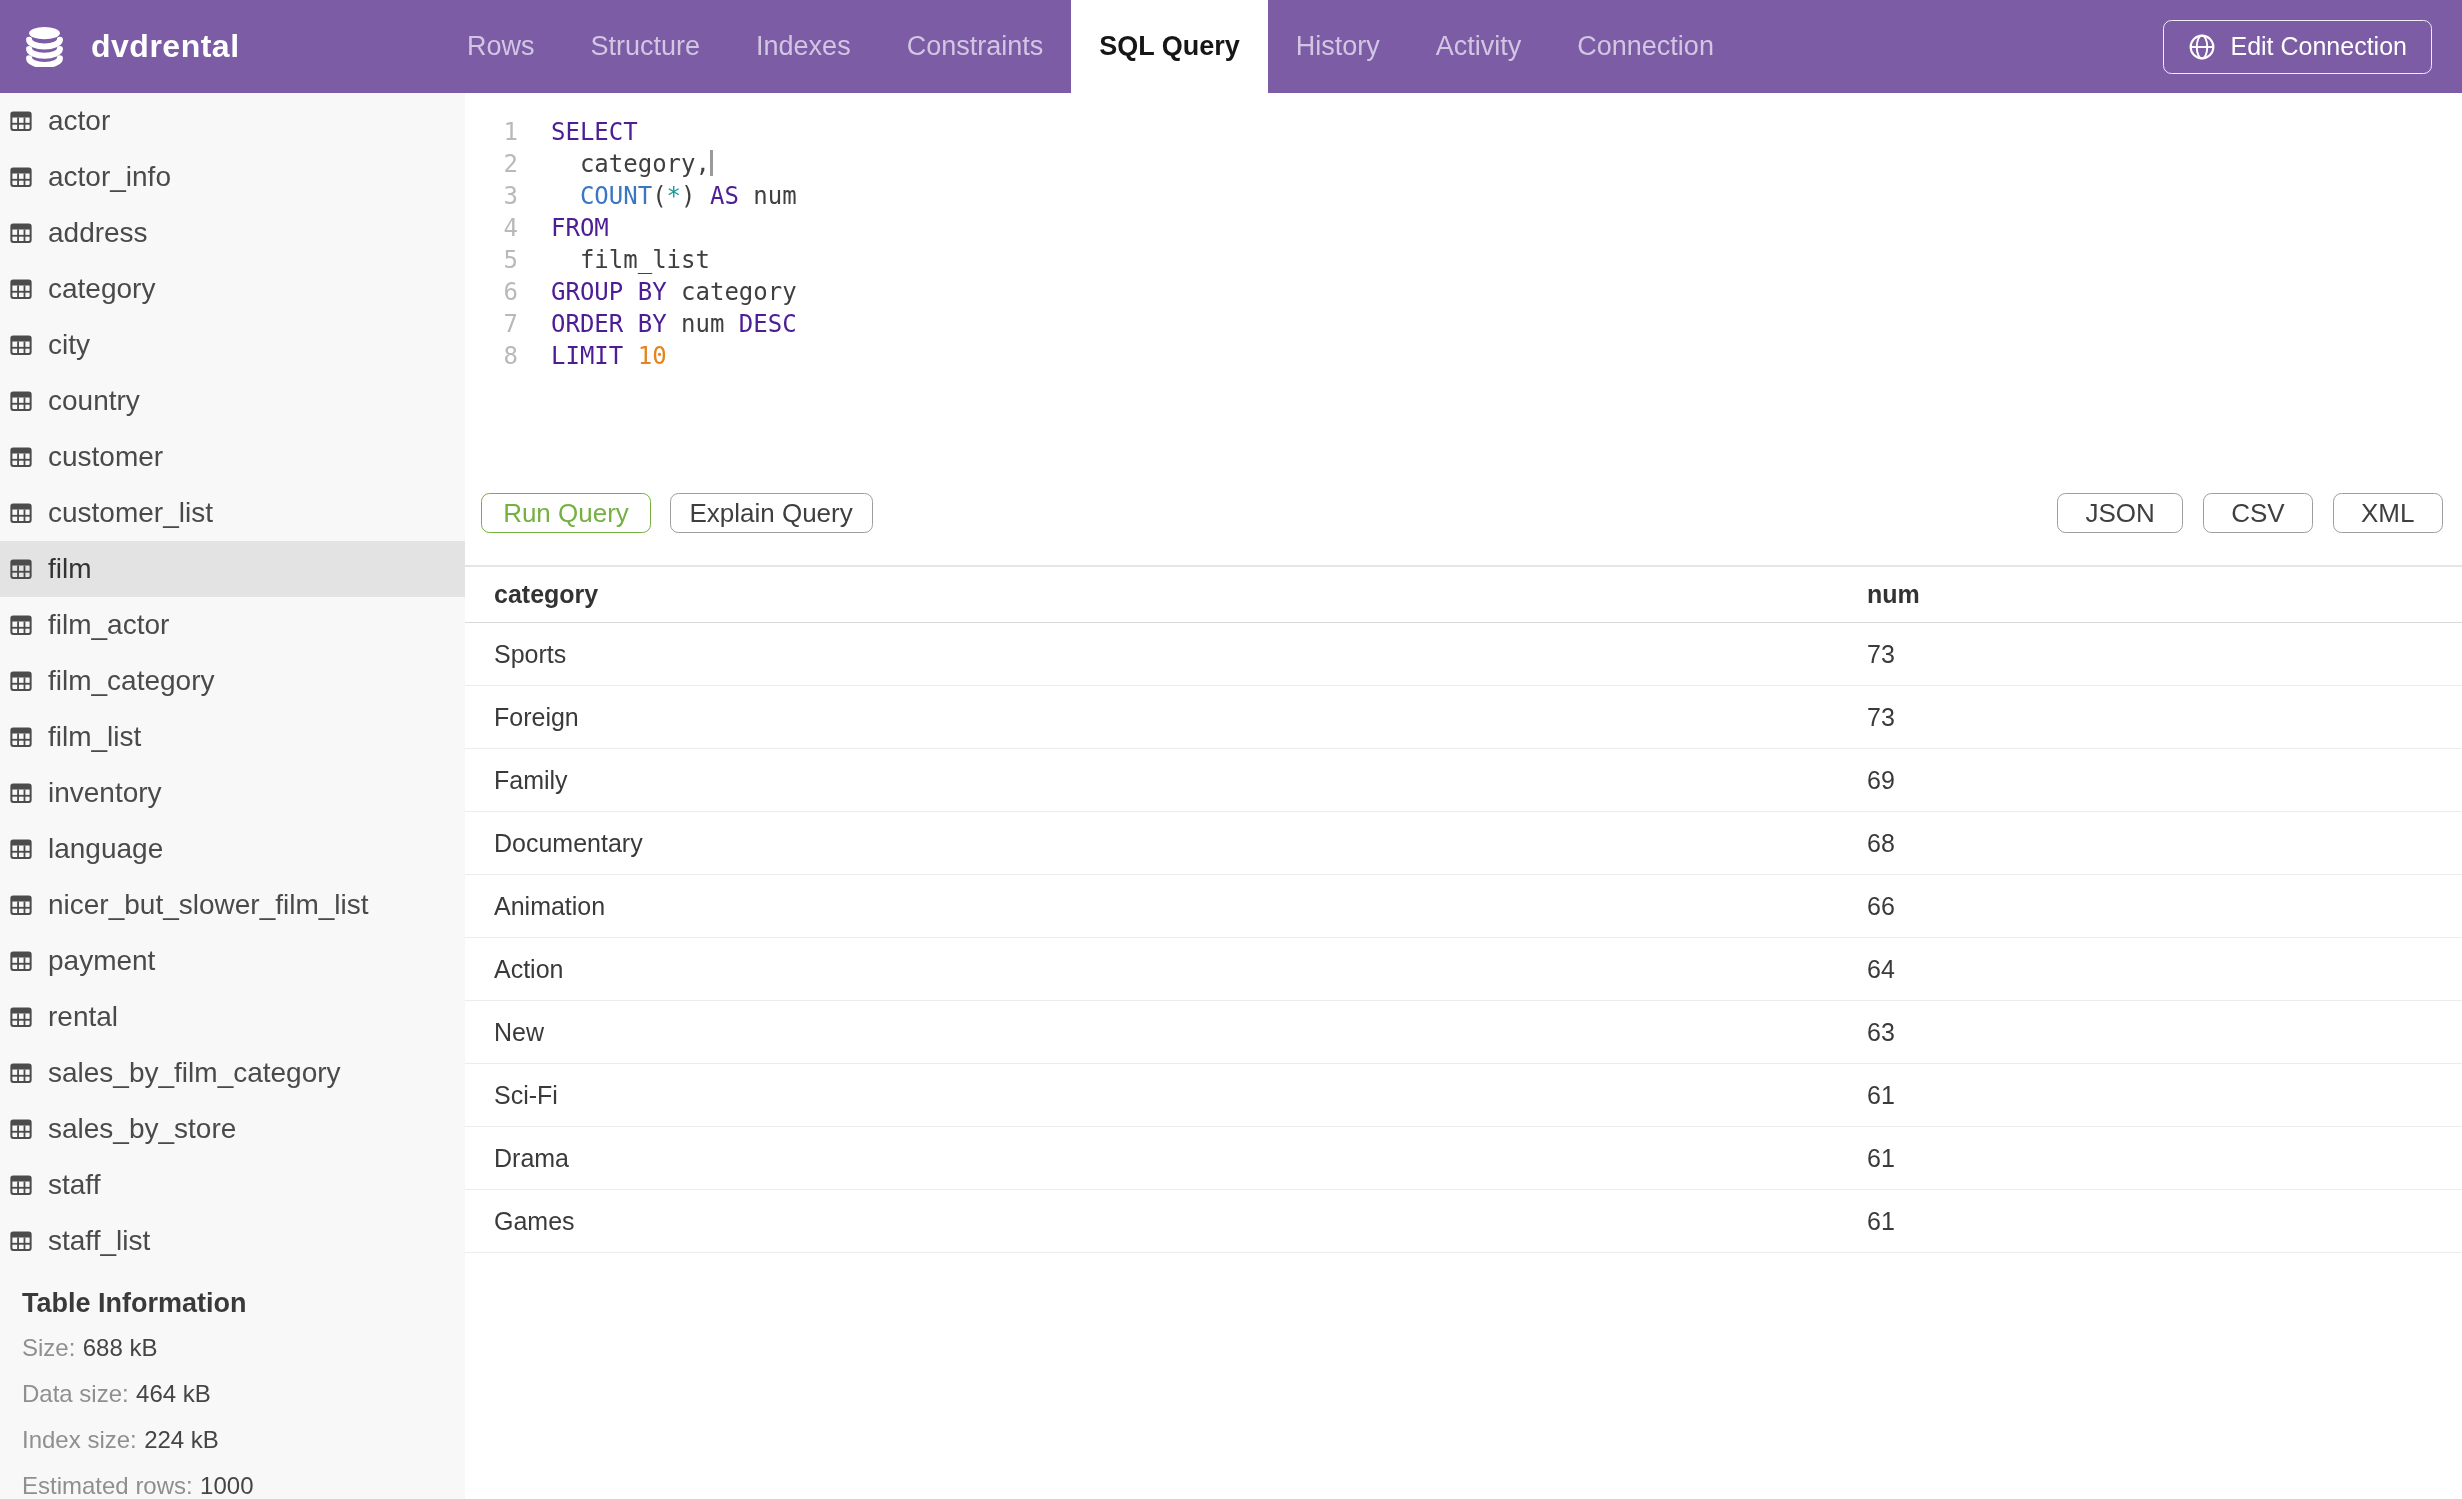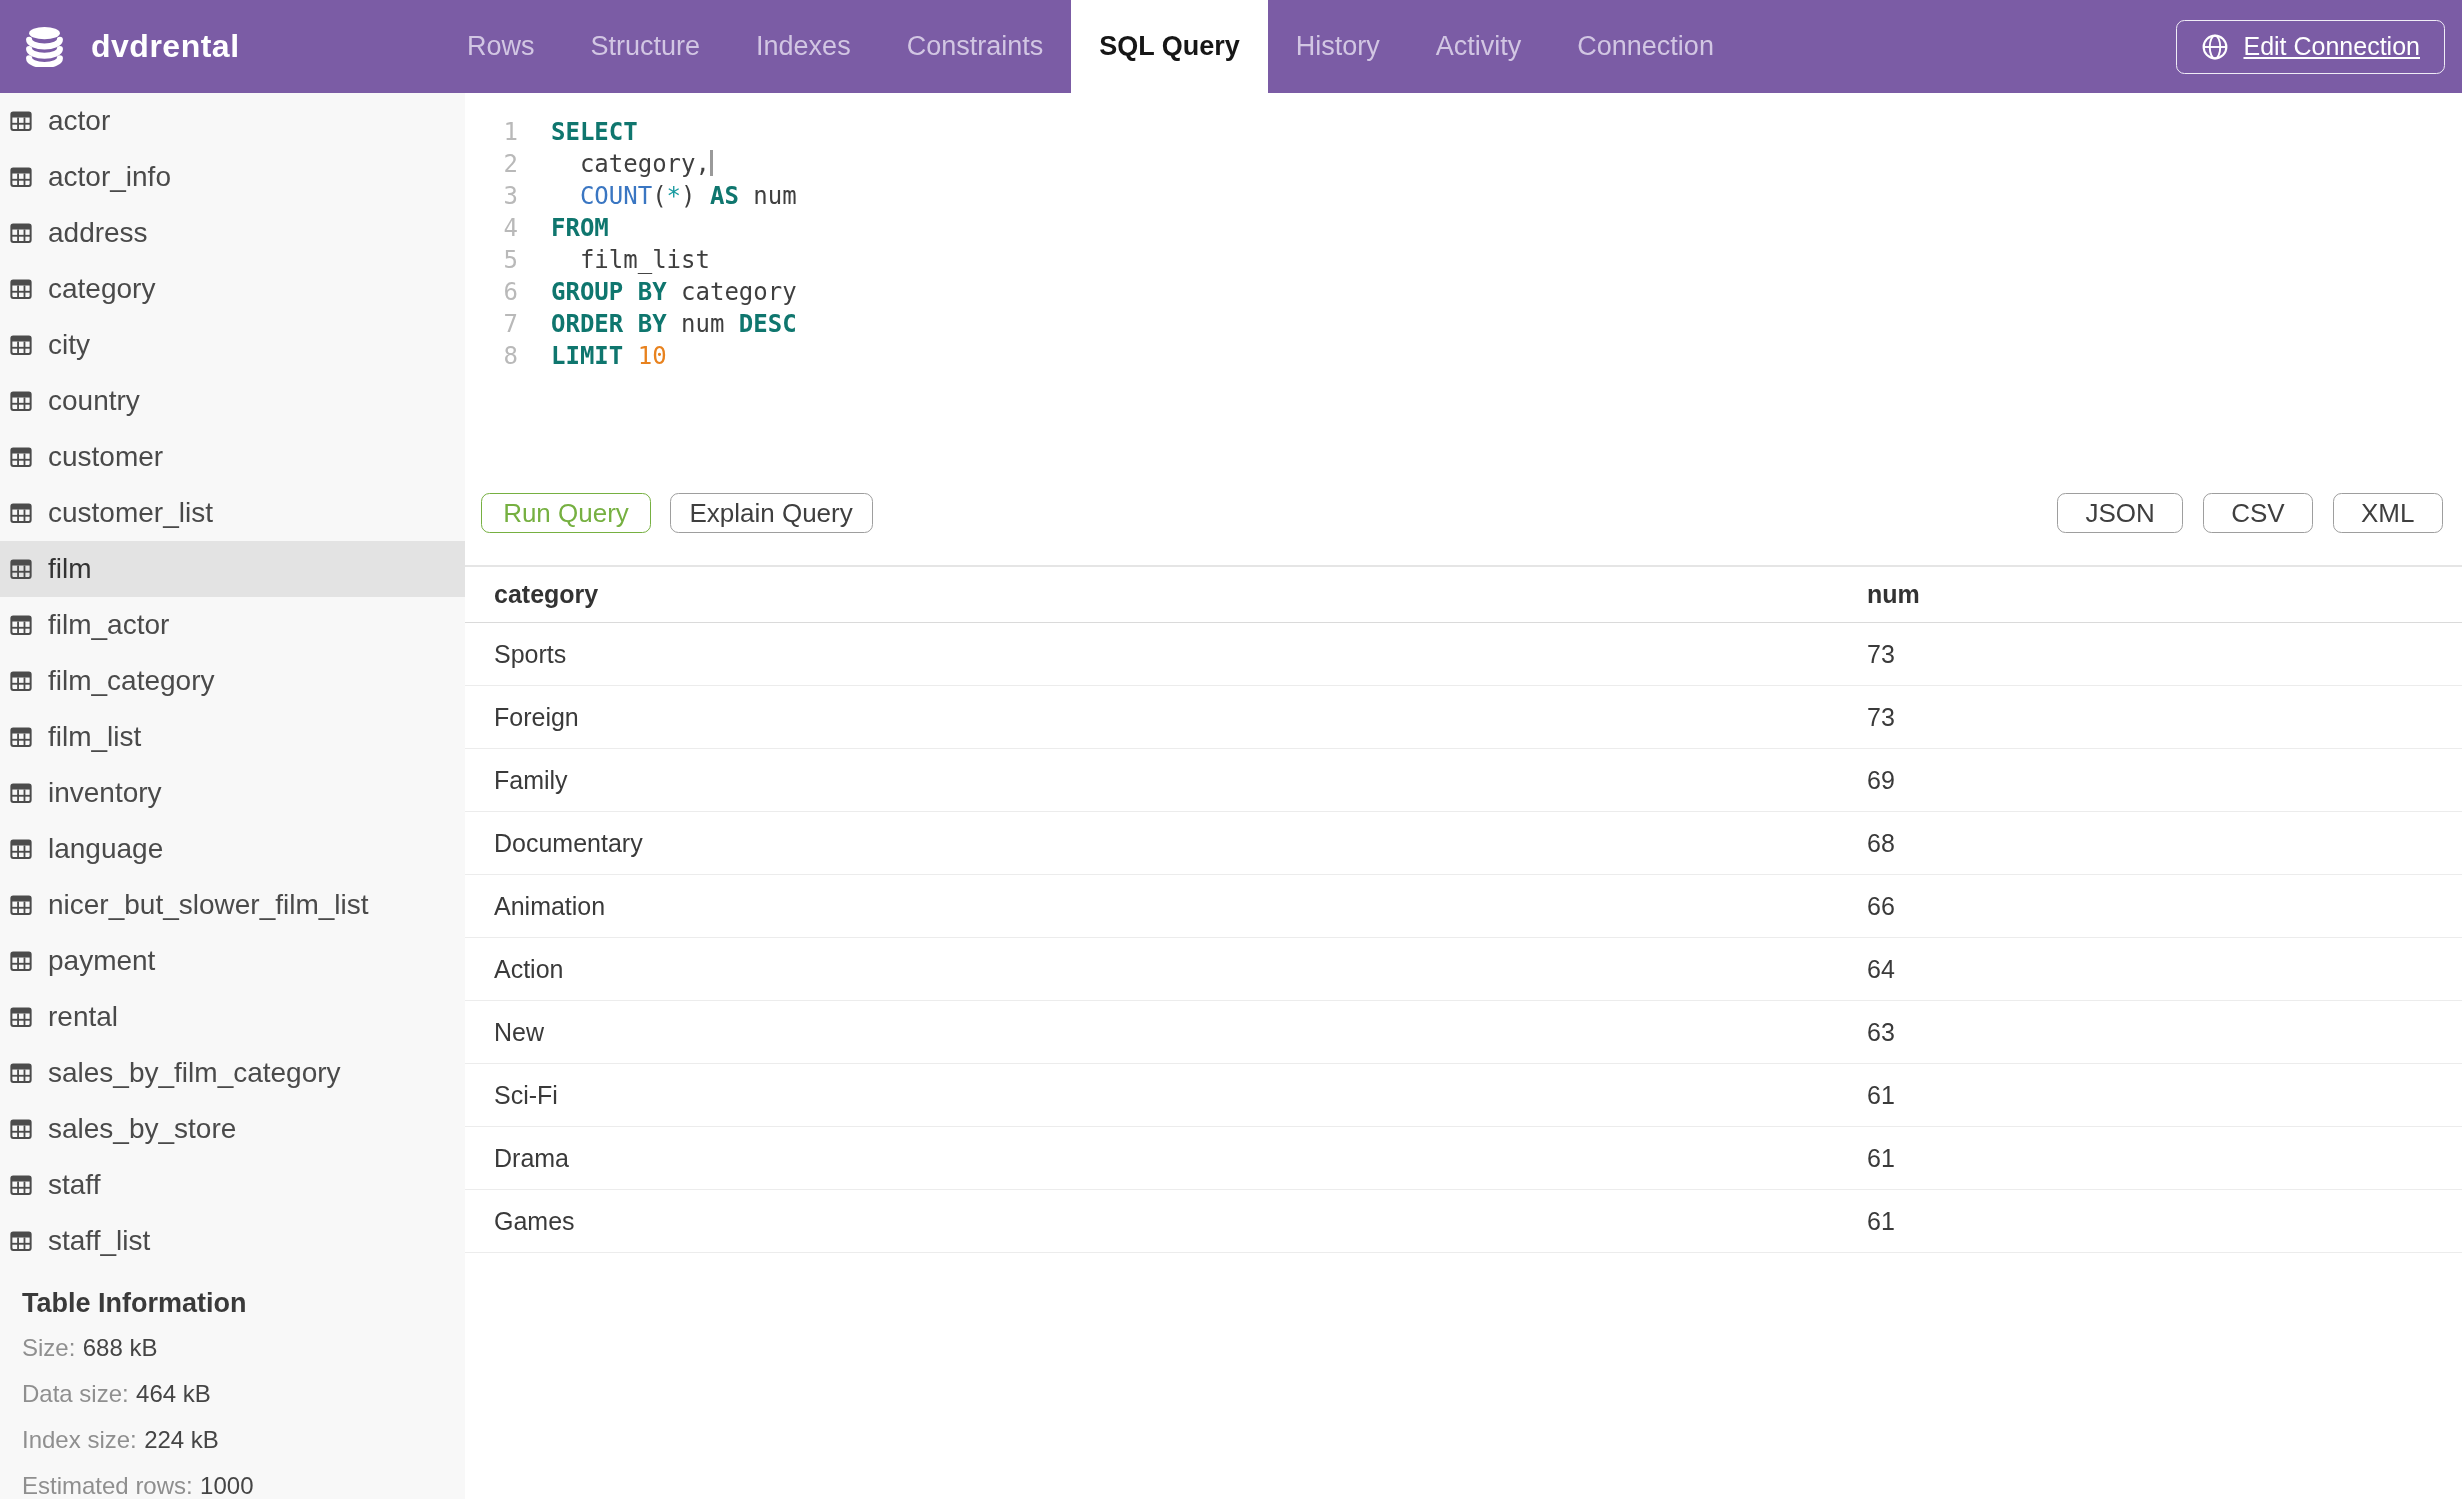--- a/index.html
+++ b/index.html
@@ -28,26 +28,26 @@
     padding: 0 28px;
     font-size: 27px;
     color: #d2c6e3;
     background: transparent;
     border: none;
     font-family: inherit;
     cursor: pointer;
   }
   .nav-item.active { background: #ffffff; color: #161616; font-weight: bold; }
   .edit-conn {
-    margin-left: auto; align-self: center; margin-right: 17px;
+    margin-left: auto; align-self: center; margin-right: 30px;
     height: 54px; display: flex; align-items: center; gap: 14px;
     padding: 0 24px;
     background: transparent;
     border: 1.9px solid #f0ecf6; border-radius: 8.4px;
-    color: #ffffff; font-size: 25px; font-family: inherit; cursor: pointer; text-decoration: underline;
+    color: #ffffff; font-size: 25px; font-family: inherit; cursor: pointer;
   }
 
   
   .main { flex: 1; display: flex; min-height: 0; }
 
   
   .sidebar { flex: 0 0 465px; background: #f8f8f8; overflow: hidden; }
   .tbl-item {
     height: 56px; display: flex; align-items: center;
     padding-left: 10px; gap: 16px;
@@ -66,21 +66,21 @@
   
   .editor {
     flex: 0 0 400px;
     padding-top: 23px;
     font-family: "DejaVu Sans Mono", monospace;
     cursor: text;
   }
   .code-line { display: flex; height: 32px; line-height: 32px; font-size: 24px; }
   .gutter { flex: 0 0 53px; text-align: right; color: #b9b9b9; }
   .code { margin-left: 33px; white-space: pre; color: #3f3f3f; }
-  .tk-kw { color: #0f766e; font-weight: bold; }
+  .tk-kw { color: #4c1d95; }
   .tk-fn { color: #3a76c2; }
   .tk-op { color: #189ba0; }
   .tk-num { color: #e8821e; }
   .tk-id, .tk-pu { color: #3f3f3f; }
   .caret { display: inline-block; width: 2.8px; height: 26px; background: #9a9a9a; vertical-align: -3.7px; }
 
   
   .toolbar { flex: 0 0 72px; display: flex; align-items: flex-start; padding: 0 19.5px 0 16px; }
   .btn {
     height: 40px; border-radius: 8.4px; background: #ffffff;

